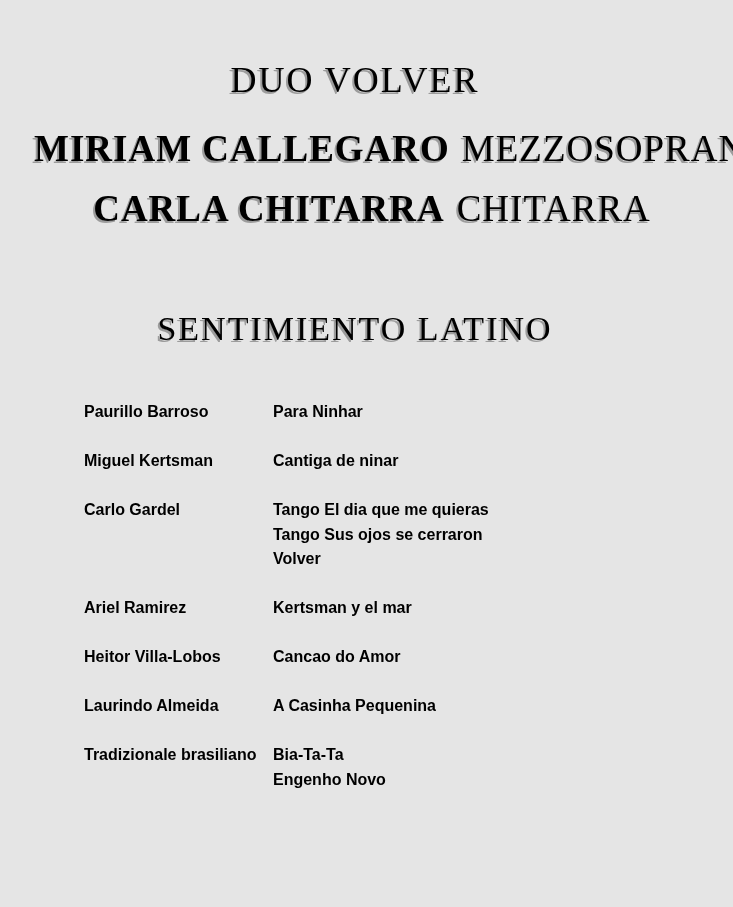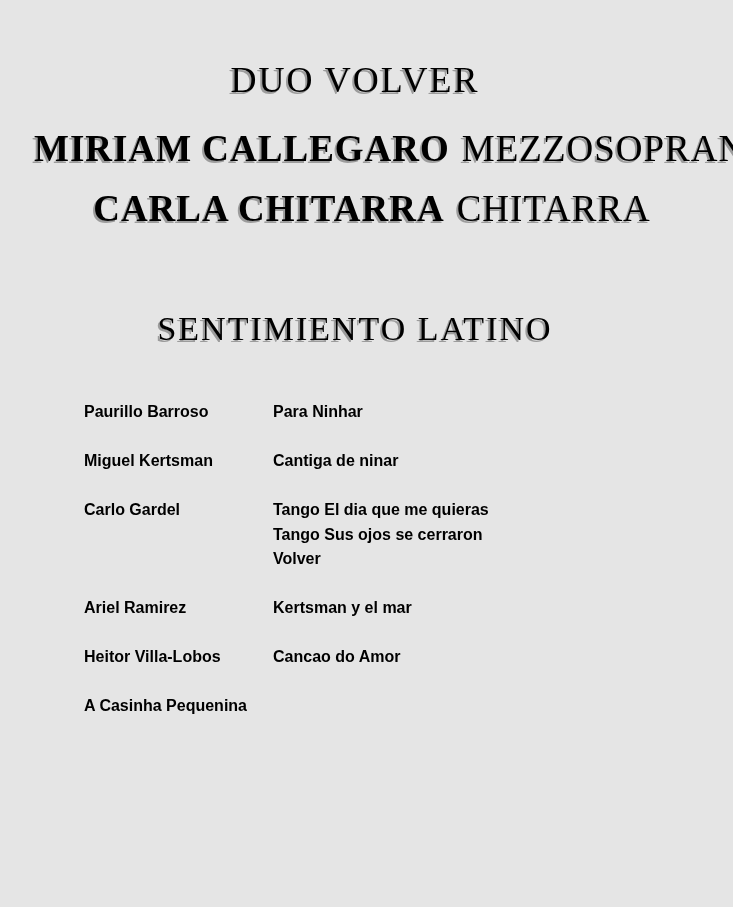--- a/index.html
+++ b/index.html
@@ -122,19 +122,27 @@
           <div class="piece">Kertsman y el mar</div>
         </div>
       </div>
       <div class="program-row">
         <div class="composer">Heitor Villa-Lobos</div>
         <div class="pieces">
           <div class="piece">Cancao do Amor</div>
         </div>
       </div>
       <div class="program-row">
+        <div class="composer">Laurindo Almeida</div>
         <div class="pieces">
           <div class="piece">A Casinha Pequenina</div>
+        </div>
+      </div>
+      <div class="program-row">
+        <div class="composer">Tradizionale brasiliano</div>
+        <div class="pieces">
+          <div class="piece">Bia-Ta-Ta</div>
+          <div class="piece">Engenho Novo</div>
         </div>
       </div>
     </div>
 
 </div>
 
 </body></html>

